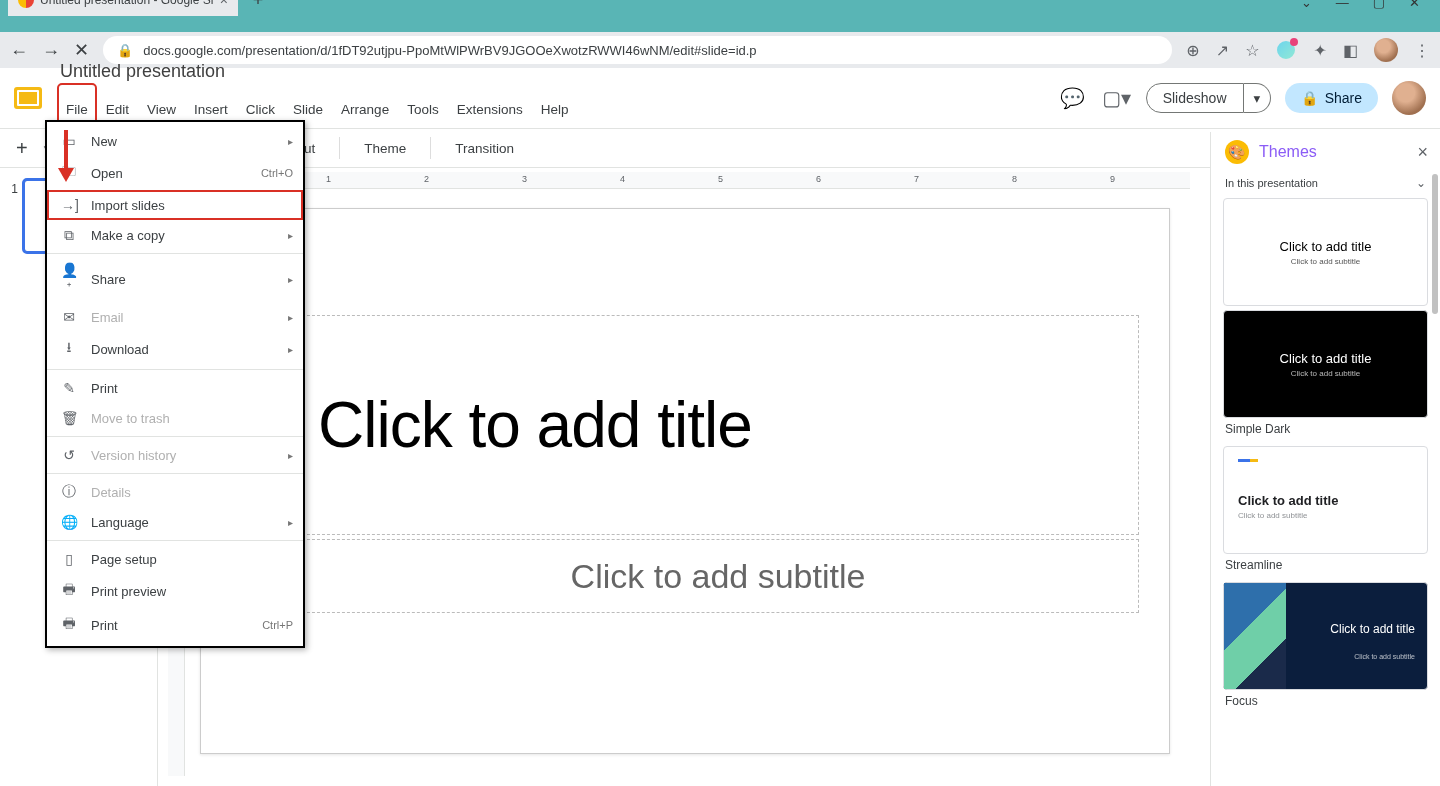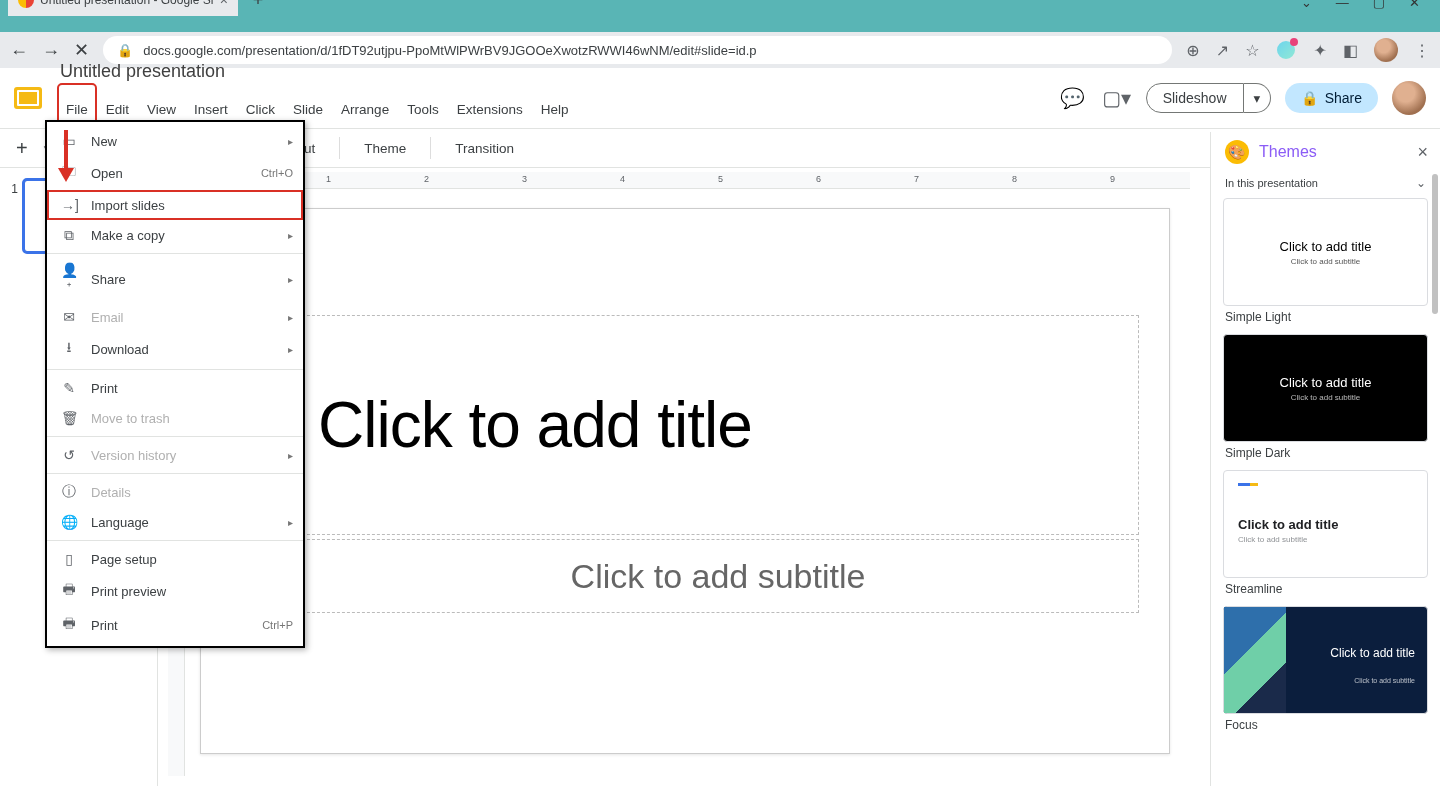--- a/index.html
+++ b/index.html
@@ -243,21 +243,20 @@
   <div class="themes-sub">
     <span>In this presentation</span>
     <span style="font-size:12px;color:#5f6368">⌄</span>
   </div>
   <div class="themes-list">
     <div class="theme-card">
       <div class="theme-prev">
           <div class="pt">Click to add title</div>
           <div class="ps">Click to add subtitle</div>
         </div>
-      <div class="theme-name">Simple Light</div>
     </div>
     <div class="theme-card">
       <div class="theme-prev dark">
           <div class="pt">Click to add title</div>
           <div class="ps">Click to add subtitle</div>
         </div>
       <div class="theme-name">Simple Dark</div>
     </div>
     <div class="theme-card">
       <div class="theme-prev stream">

